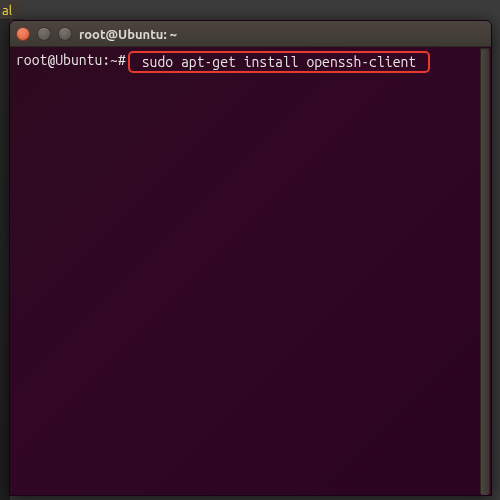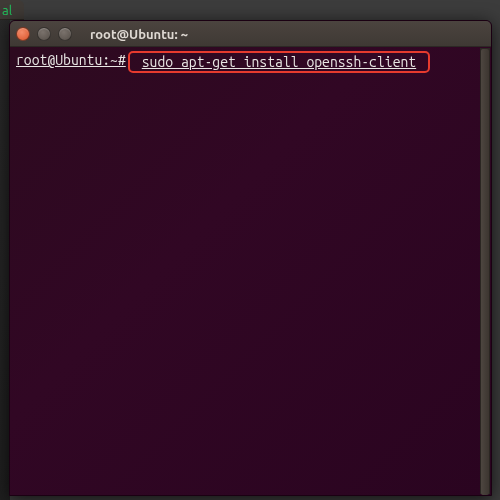--- a/index.html
+++ b/index.html
@@ -23,21 +23,21 @@
       height: 500px;
       background: linear-gradient(180deg, #2a2a2a 0%, #1f1f1f 100%);
     }
     .partial-title-tab {
       position: absolute;
       left: 0;
       top: 0;
       width: 24px;
       height: 20px;
       background: #3f3a36;
-      color: #22c55e;
+      color: #fde047;
       font-size: 13px;
       line-height: 20px;
       padding-left: 2px;
       font-family: "Ubuntu", sans-serif;
       border-top-right-radius: 6px;
       border-bottom: 1px solid #2a2521;
     }
     .window {
       position: absolute;
       left: 9px;
@@ -74,31 +74,30 @@
       background: radial-gradient(circle at 40% 35%, #7a726c, #554e48);
     }
     .win-max {
       background: radial-gradient(circle at 40% 35%, #7a726c, #554e48);
     }
     .titlebar-title {
       color: #ded8d2;
       font-size: 13px;
       font-family: "Ubuntu", sans-serif;
       font-weight: bold;
-      margin-left: 11px;
+      margin-left: 0;
     }
     .terminal-body {
       position: relative;
       padding: 4px 6px;
       height: calc(100% - 26px);
       background: linear-gradient(135deg, #2d0a1f 0%, #310724 40%, #2a0420 100%);
       color: #e8e6e3;
       font-size: 14px;
       line-height: 18px;
-      text-decoration: underline;
     }
     .prompt-line {
       display: flex;
       flex-wrap: nowrap;
       white-space: nowrap;
     }
     .prompt {
       color: #e8e6e3;
     }
     .cmd-highlight {

